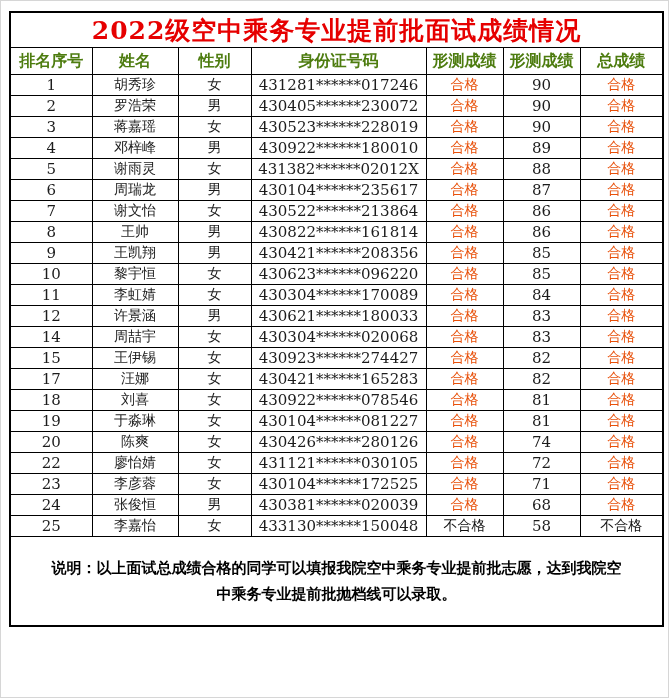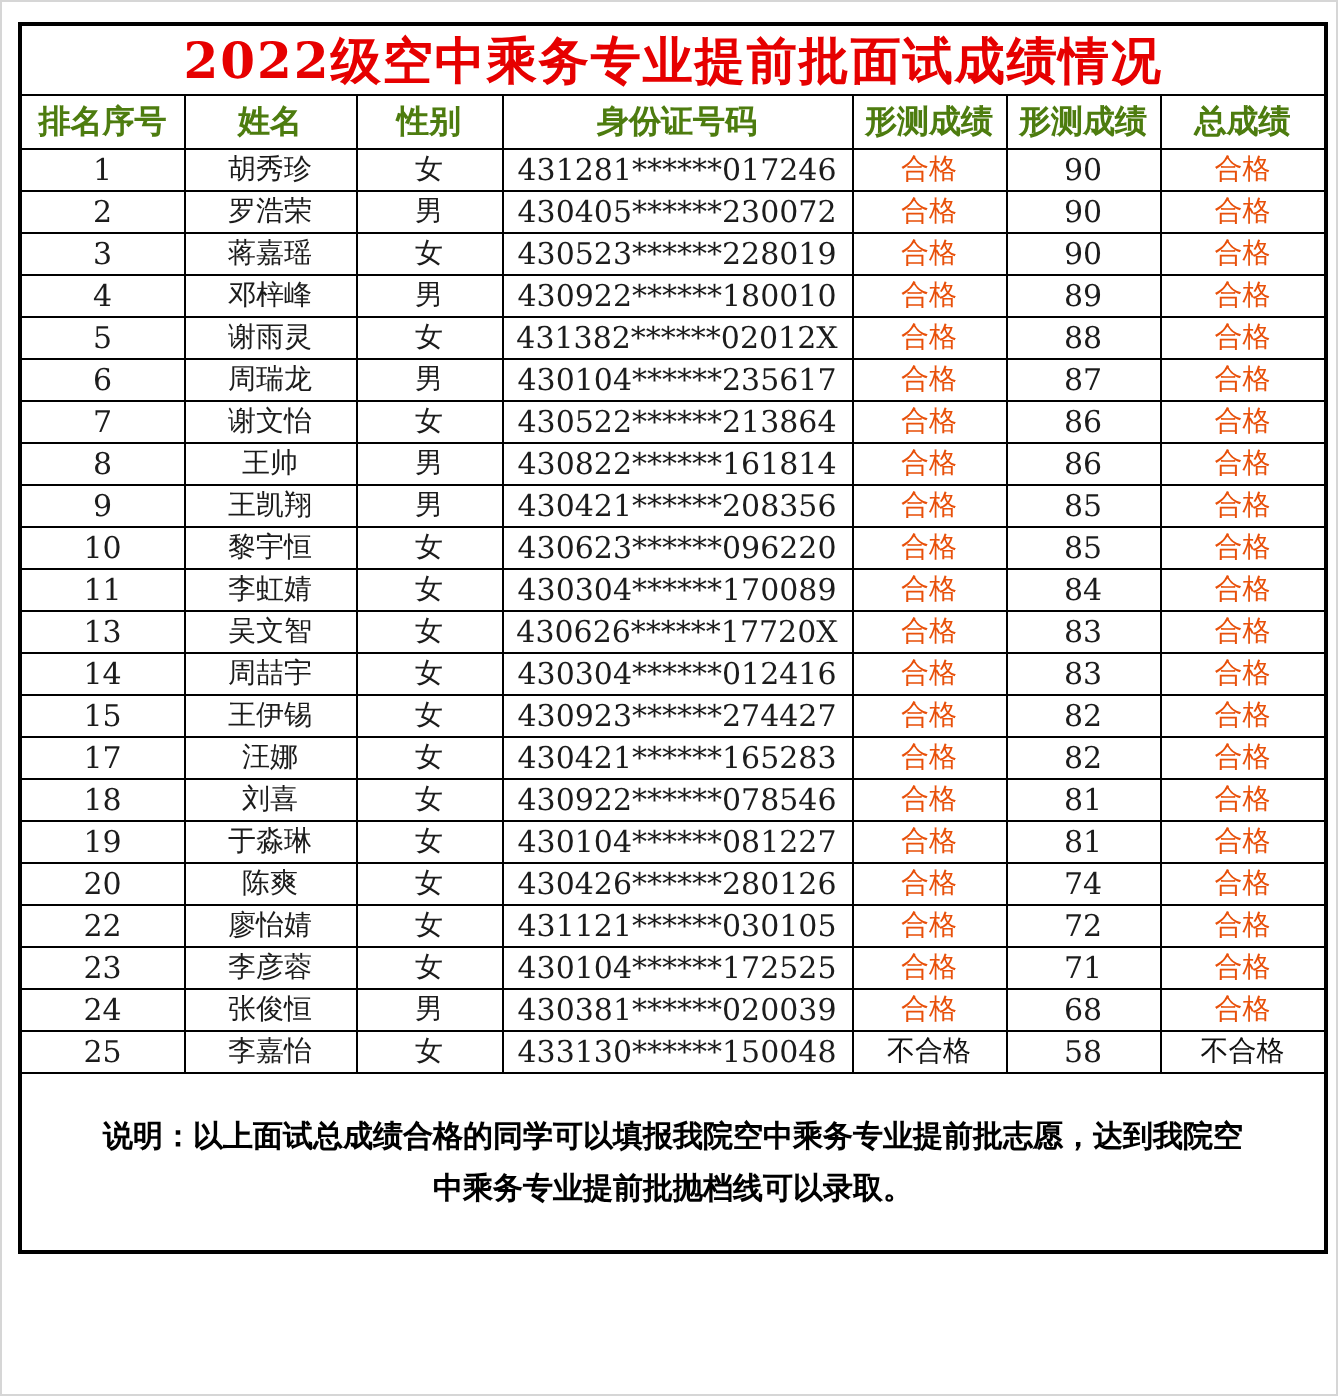--- a/index.html
+++ b/index.html
@@ -183,33 +183,33 @@
         <tr>
           <td class="num-cell">11</td>
           <td>李虹婧</td>
           <td>女</td>
           <td class="id-cell">430304******170089</td>
           <td style="color: rgb(232, 80, 10);">合格</td>
           <td class="num-cell">84</td>
           <td style="color: rgb(232, 80, 10);">合格</td>
         </tr>
         <tr>
-          <td class="num-cell">13</td>
-          <td>吴文智</td>
-          <td>女</td>
-          <td class="id-cell">430626******17720X</td>
+          <td class="num-cell">12</td>
+          <td>许景涵</td>
+          <td>男</td>
+          <td class="id-cell">430621******180033</td>
           <td style="color: rgb(232, 80, 10);">合格</td>
           <td class="num-cell">83</td>
           <td style="color: rgb(232, 80, 10);">合格</td>
         </tr>
         <tr>
           <td class="num-cell">14</td>
           <td>周喆宇</td>
           <td>女</td>
-          <td class="id-cell">430304******012416</td>
+          <td class="id-cell">430304******020068</td>
           <td style="color: rgb(232, 80, 10);">合格</td>
           <td class="num-cell">83</td>
           <td style="color: rgb(232, 80, 10);">合格</td>
         </tr>
         <tr>
           <td class="num-cell">15</td>
           <td>王伊锡</td>
           <td>女</td>
           <td class="id-cell">430923******274427</td>
           <td style="color: rgb(232, 80, 10);">合格</td>

